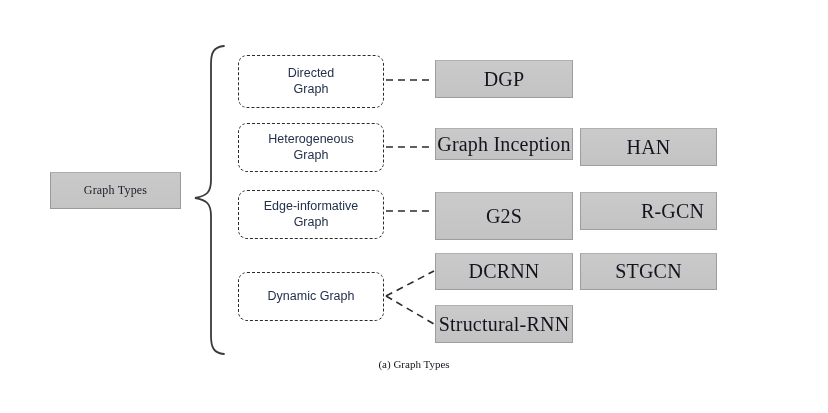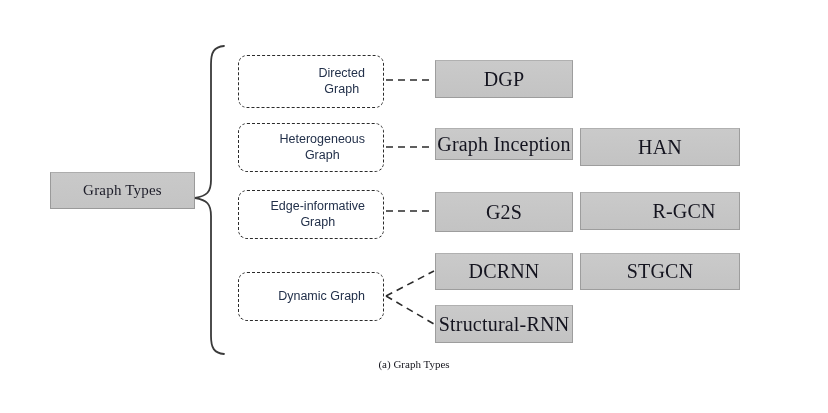--- a/index.html
+++ b/index.html
@@ -21,31 +21,31 @@
     top: 0;
     width: 828px;
     height: 413px;
   }
 
   
   .root-node {
     position: absolute;
     left: 50px;
     top: 172px;
-    width: 145px;
+    width: 131px;
     height: 37px;
     background: linear-gradient(#c9c9c9, #c4c4c4);
     border: 1px solid #9a9a9a;
     border-top-color: #adadad;
     box-sizing: border-box;
     display: flex;
     align-items: center;
     justify-content: center;
     font-family: "Liberation Serif", serif;
-    font-size: 15px;
+    font-size: 12px;
     color: #1c1c28;
     letter-spacing: .2px;
   }
 
   
   .brace {
     position: absolute;
     left: 192px;
     top: 44px;
     width: 34px;
@@ -54,21 +54,21 @@
 
   
   .cat-box {
     position: absolute;
     box-sizing: border-box;
     border: 1.6px dashed #2b2b2b;
     border-radius: 9px;
     background: #ffffff;
     display: flex;
     align-items: center;
-    justify-content: flex-end;
+    justify-content: center;
     text-align: center;
     font-family: "Liberation Sans", sans-serif;
     font-size: 12.5px;
     line-height: 1.25;
     color: #22304a;
     padding: 0 18px;
   }
   .cat-directed      { left:238px; top:55px;  width:146px; height:53px; }
   .cat-heterogeneous { left:238px; top:123px; width:146px; height:49px; }
   .cat-edge          { left:238px; top:190px; width:146px; height:49px; }
@@ -84,26 +84,26 @@
     display: flex;
     align-items: center;
     justify-content: center;
     font-family: "Liberation Serif", serif;
     font-size: 20px;
     color: #14141f;
     letter-spacing: .2px;
     white-space: nowrap;
   }
   .col-a { left: 435px; width: 138px; }
-  .col-b { left: 580px; width: 160px; }
+  .col-b { left: 580px; width: 137px; }
 
   .row-dgp        { top: 60px;  height: 38px; }
   .row-inception  { top: 128px; height: 32px; }
   .row-han        { top: 128px; height: 38px; }
-  .row-g2s        { top: 192px; height: 40px; }
+  .row-g2s        { top: 192px; height: 48px; }
   .row-rgcn       { top: 192px; height: 38px; padding-left: 48px; }
   .row-dcrnn      { top: 253px; height: 37px; }
   .row-stgcn      { top: 253px; height: 37px; }
   .row-srnn       { top: 305px; height: 38px; }
   .row-stgcn2     { top: 305px; height: 38px; }
 
   
   #connectors {
     position: absolute;
     left: 0; top: 0;

